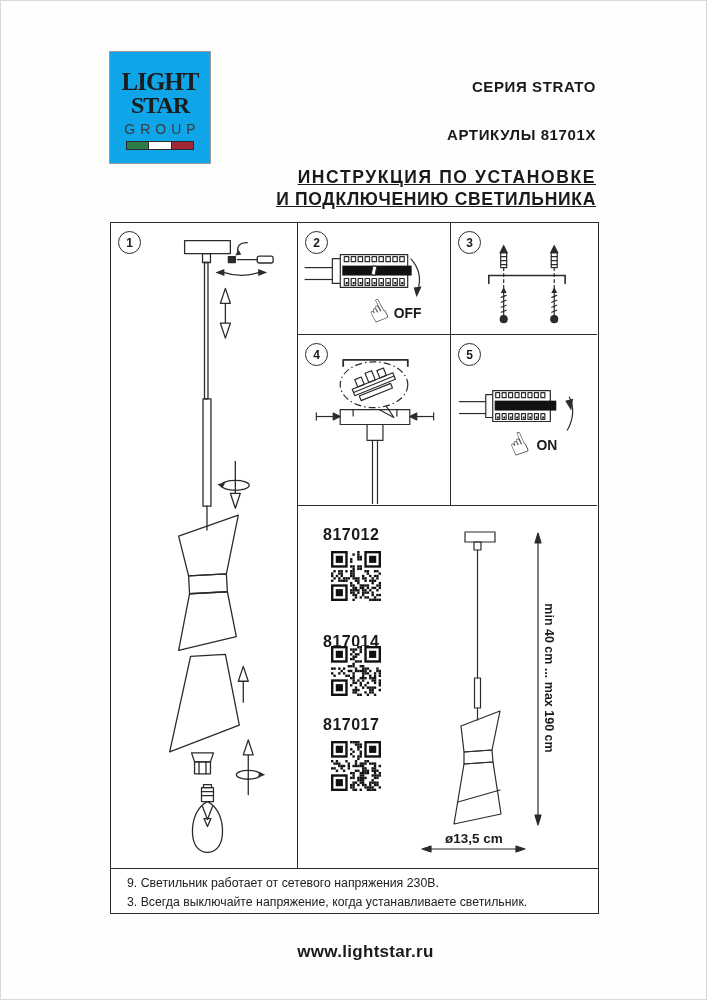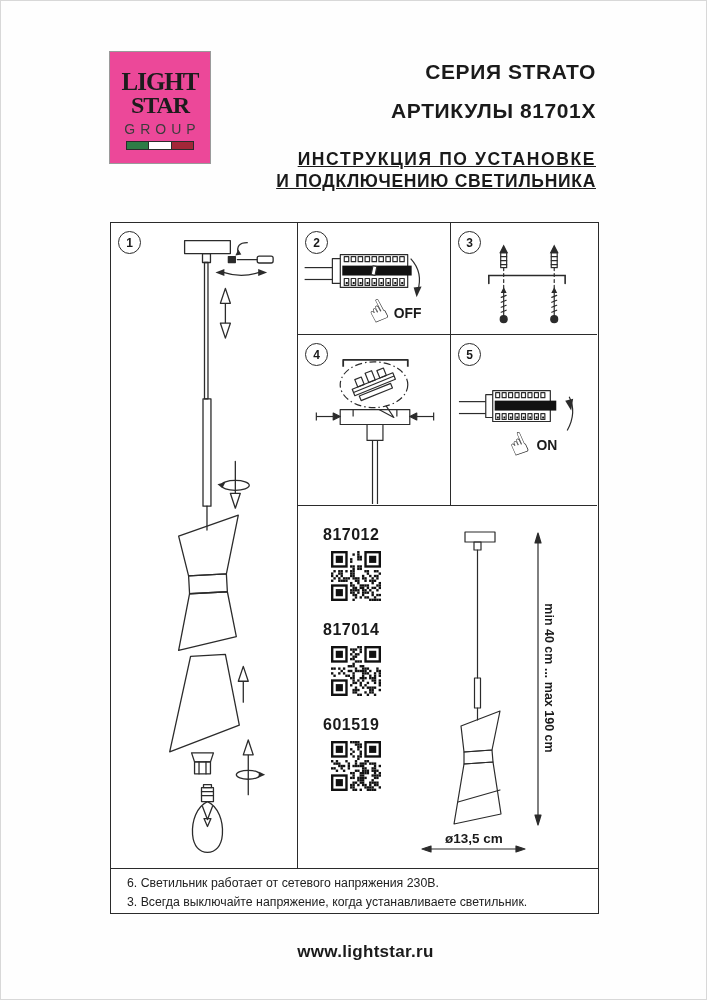--- a/index.html
+++ b/index.html
@@ -1,32 +1,32 @@
 <!DOCTYPE html>
 <html><head>
 <meta charset="utf-8">
 <style>
   html,body{margin:0;padding:0;background:#fff;}
   .page{position:relative;width:707px;height:1000px;background:#fefefe;overflow:hidden;
         font-family:"Liberation Sans",sans-serif;color:#1a1a1a;border:1px solid #d8d8d8;box-sizing:border-box;}
   
   .logo{position:absolute;left:108px;top:50px;width:102px;height:113px;border:1px solid #9a9a9a;
-        box-sizing:border-box;text-align:center;background:#ec4899;}
+        box-sizing:border-box;text-align:center;background:#0ea5e9;}
   .logo-line1{font-family:"Liberation Serif",serif;font-weight:bold;font-size:25px;line-height:1;
         letter-spacing:-1px;margin-top:17px;color:#1c1c1c;}
   .logo-line2{font-family:"Liberation Serif",serif;font-weight:bold;font-size:24px;line-height:.95;
         letter-spacing:-1px;color:#1c1c1c;}
   .logo-line3{font-size:14px;letter-spacing:5px;color:#3c3c3c;margin-top:4px;text-indent:5px;}
   .flag{width:66px;height:7px;margin:4px auto 0;border:1px solid #2b2b2b;display:flex;box-sizing:content-box;}
   .flag span{flex:1;}
   .flag .f-green{background:#2e7d46;border-right:1px solid #2b2b2b;}
   .flag .f-white{background:#fff;border-right:1px solid #2b2b2b;}
   .flag .f-red{background:#a32638;}
   .hdr{position:absolute;right:110px;top:52px;text-align:right;}
-  .hdr-series{font-size:21px;font-weight:bold;letter-spacing:.6px;line-height:1.85;}
+  .hdr-series{font-size:15px;font-weight:bold;letter-spacing:.6px;line-height:1.85;margin-top:20px;}
   .hdr-title{margin-top:17px;font-size:17.5px;font-weight:bold;line-height:1.28;text-decoration:underline;}
   .hdr-title .t1{letter-spacing:1.6px;}
   .hdr-title .t2{letter-spacing:.7px;text-align:right;}
   
   .sheet{position:absolute;left:109px;top:221px;width:489px;height:692px;border:1.5px solid #2b2b2b;
          box-sizing:border-box;background:#fff;}
   .panel{position:absolute;box-sizing:border-box;}
   .p1{left:0;top:0;width:187px;height:645px;border-right:1.5px solid #2b2b2b;}
   .p2{left:187px;top:0;width:152px;height:112px;border-bottom:1.5px solid #2b2b2b;}
   .p3{left:339px;top:0;width:147px;height:112px;border-left:1.5px solid #2b2b2b;border-bottom:1.5px solid #2b2b2b;}
@@ -446,21 +446,21 @@
             <rect x="2.380952380952381" y="2.380952380952381" width="11.904761904761905" height="11.904761904761905" fill="#fff"></rect>
             <rect x="4.761904761904762" y="4.761904761904762" width="7.142857142857142" height="7.142857142857142" fill="#111"></rect>
             <rect x="33.333333333333336" y="0" width="16.666666666666668" height="16.666666666666668" fill="#111"></rect>
             <rect x="35.714285714285715" y="2.380952380952381" width="11.904761904761905" height="11.904761904761905" fill="#fff"></rect>
             <rect x="38.095238095238095" y="4.761904761904762" width="7.142857142857142" height="7.142857142857142" fill="#111"></rect>
             <rect x="0" y="33.333333333333336" width="16.666666666666668" height="16.666666666666668" fill="#111"></rect>
             <rect x="2.380952380952381" y="35.714285714285715" width="11.904761904761905" height="11.904761904761905" fill="#fff"></rect>
             <rect x="4.761904761904762" y="38.095238095238095" width="7.142857142857142" height="7.142857142857142" fill="#111"></rect>
           </svg>
         </div>
-      <div class="prod-label" style="top:115px">817014</div>
+      <div class="prod-label" style="top:127px">817014</div>
       <div class="qr" style="top:140px">
           <svg viewBox="0 0 50 50">
             <rect x="0" y="0" width="50" height="50" fill="#fff"></rect>
             <rect x="26.19047619047619" y="0" width="2.380952380952381" height="2.380952380952381" fill="#111"></rect>
             <rect x="28.57142857142857" y="0" width="2.380952380952381" height="2.380952380952381" fill="#111"></rect>
             <rect x="19.047619047619047" y="2.380952380952381" width="2.380952380952381" height="2.380952380952381" fill="#111"></rect>
             <rect x="21.428571428571427" y="2.380952380952381" width="2.380952380952381" height="2.380952380952381" fill="#111"></rect>
             <rect x="23.80952380952381" y="2.380952380952381" width="2.380952380952381" height="2.380952380952381" fill="#111"></rect>
             <rect x="28.57142857142857" y="2.380952380952381" width="2.380952380952381" height="2.380952380952381" fill="#111"></rect>
             <rect x="21.428571428571427" y="4.761904761904762" width="2.380952380952381" height="2.380952380952381" fill="#111"></rect>
@@ -567,21 +567,21 @@
             <rect x="2.380952380952381" y="2.380952380952381" width="11.904761904761905" height="11.904761904761905" fill="#fff"></rect>
             <rect x="4.761904761904762" y="4.761904761904762" width="7.142857142857142" height="7.142857142857142" fill="#111"></rect>
             <rect x="33.333333333333336" y="0" width="16.666666666666668" height="16.666666666666668" fill="#111"></rect>
             <rect x="35.714285714285715" y="2.380952380952381" width="11.904761904761905" height="11.904761904761905" fill="#fff"></rect>
             <rect x="38.095238095238095" y="4.761904761904762" width="7.142857142857142" height="7.142857142857142" fill="#111"></rect>
             <rect x="0" y="33.333333333333336" width="16.666666666666668" height="16.666666666666668" fill="#111"></rect>
             <rect x="2.380952380952381" y="35.714285714285715" width="11.904761904761905" height="11.904761904761905" fill="#fff"></rect>
             <rect x="4.761904761904762" y="38.095238095238095" width="7.142857142857142" height="7.142857142857142" fill="#111"></rect>
           </svg>
         </div>
-      <div class="prod-label" style="top:210px">601519</div>
+      <div class="prod-label" style="top:210px">817017</div>
       <div class="qr" style="top:235px">
           <svg viewBox="0 0 50 50">
             <rect x="0" y="0" width="50" height="50" fill="#fff"></rect>
             <rect x="19.047619047619047" y="0" width="2.380952380952381" height="2.380952380952381" fill="#111"></rect>
             <rect x="21.428571428571427" y="0" width="2.380952380952381" height="2.380952380952381" fill="#111"></rect>
             <rect x="23.80952380952381" y="0" width="2.380952380952381" height="2.380952380952381" fill="#111"></rect>
             <rect x="26.19047619047619" y="0" width="2.380952380952381" height="2.380952380952381" fill="#111"></rect>
             <rect x="23.80952380952381" y="2.380952380952381" width="2.380952380952381" height="2.380952380952381" fill="#111"></rect>
             <rect x="26.19047619047619" y="2.380952380952381" width="2.380952380952381" height="2.380952380952381" fill="#111"></rect>
             <rect x="28.57142857142857" y="2.380952380952381" width="2.380952380952381" height="2.380952380952381" fill="#111"></rect>
@@ -707,19 +707,19 @@
             <rect x="35.714285714285715" y="2.380952380952381" width="11.904761904761905" height="11.904761904761905" fill="#fff"></rect>
             <rect x="38.095238095238095" y="4.761904761904762" width="7.142857142857142" height="7.142857142857142" fill="#111"></rect>
             <rect x="0" y="33.333333333333336" width="16.666666666666668" height="16.666666666666668" fill="#111"></rect>
             <rect x="2.380952380952381" y="35.714285714285715" width="11.904761904761905" height="11.904761904761905" fill="#fff"></rect>
             <rect x="4.761904761904762" y="38.095238095238095" width="7.142857142857142" height="7.142857142857142" fill="#111"></rect>
           </svg>
         </div>
     </div>
 
     <div class="notes">
-      <div>6. Светильник работает от сетевого напряжения 230В.</div>
+      <div>9. Светильник работает от сетевого напряжения 230В.</div>
       <div>3. Всегда выключайте напряжение, когда устанавливаете светильник.</div>
     </div>
   </div>
 
   <div class="footer">www.lightstar.ru</div>
 </div>
 
 </body></html>

